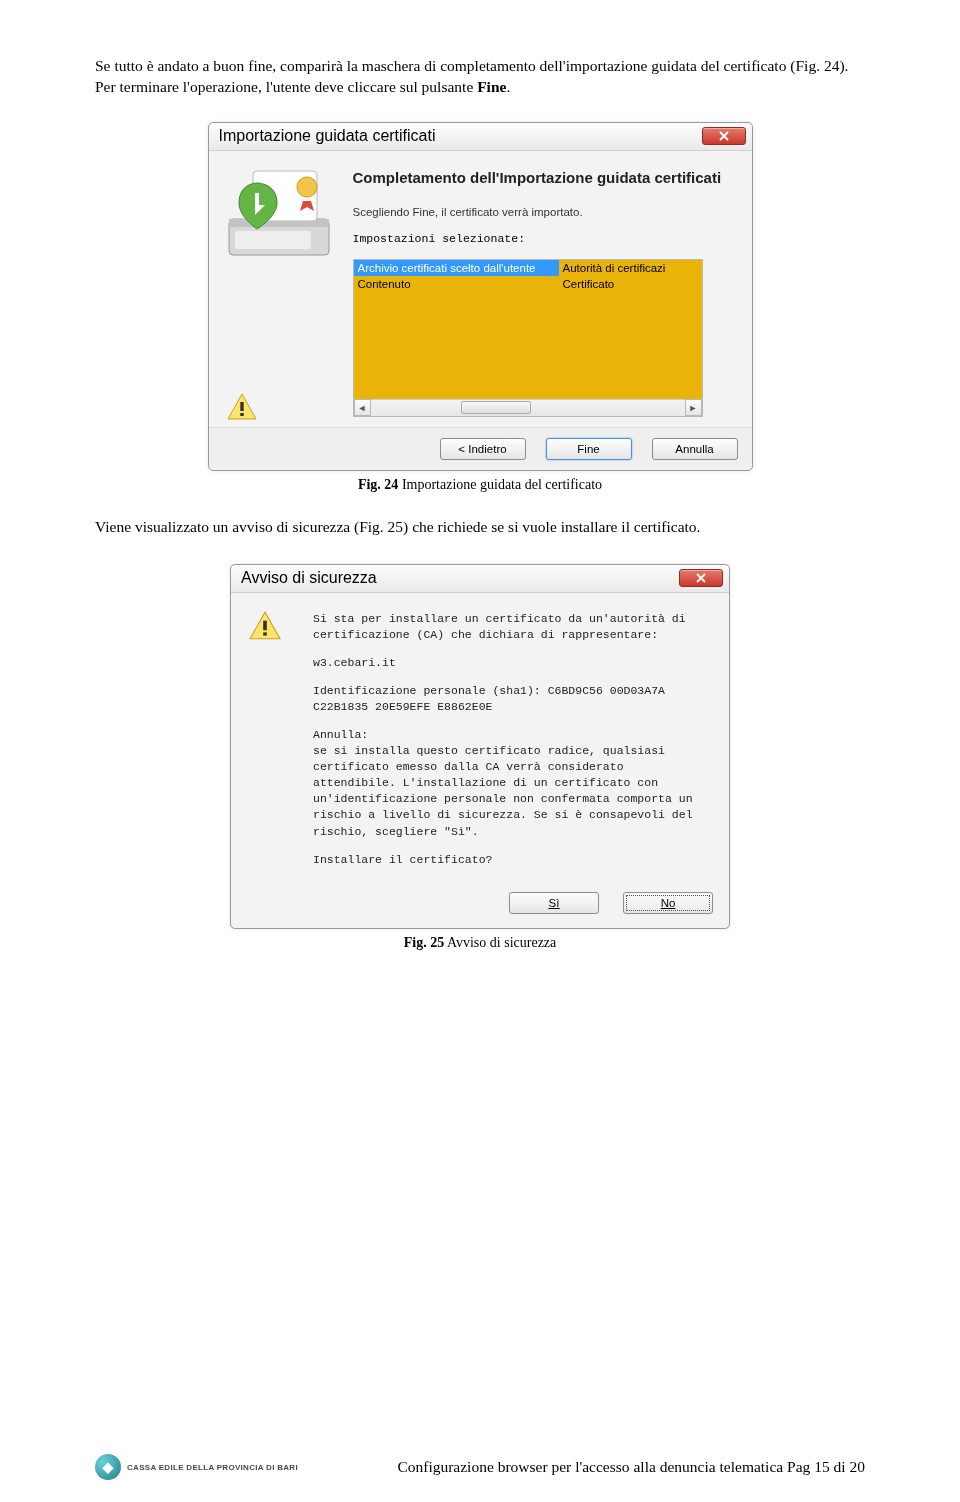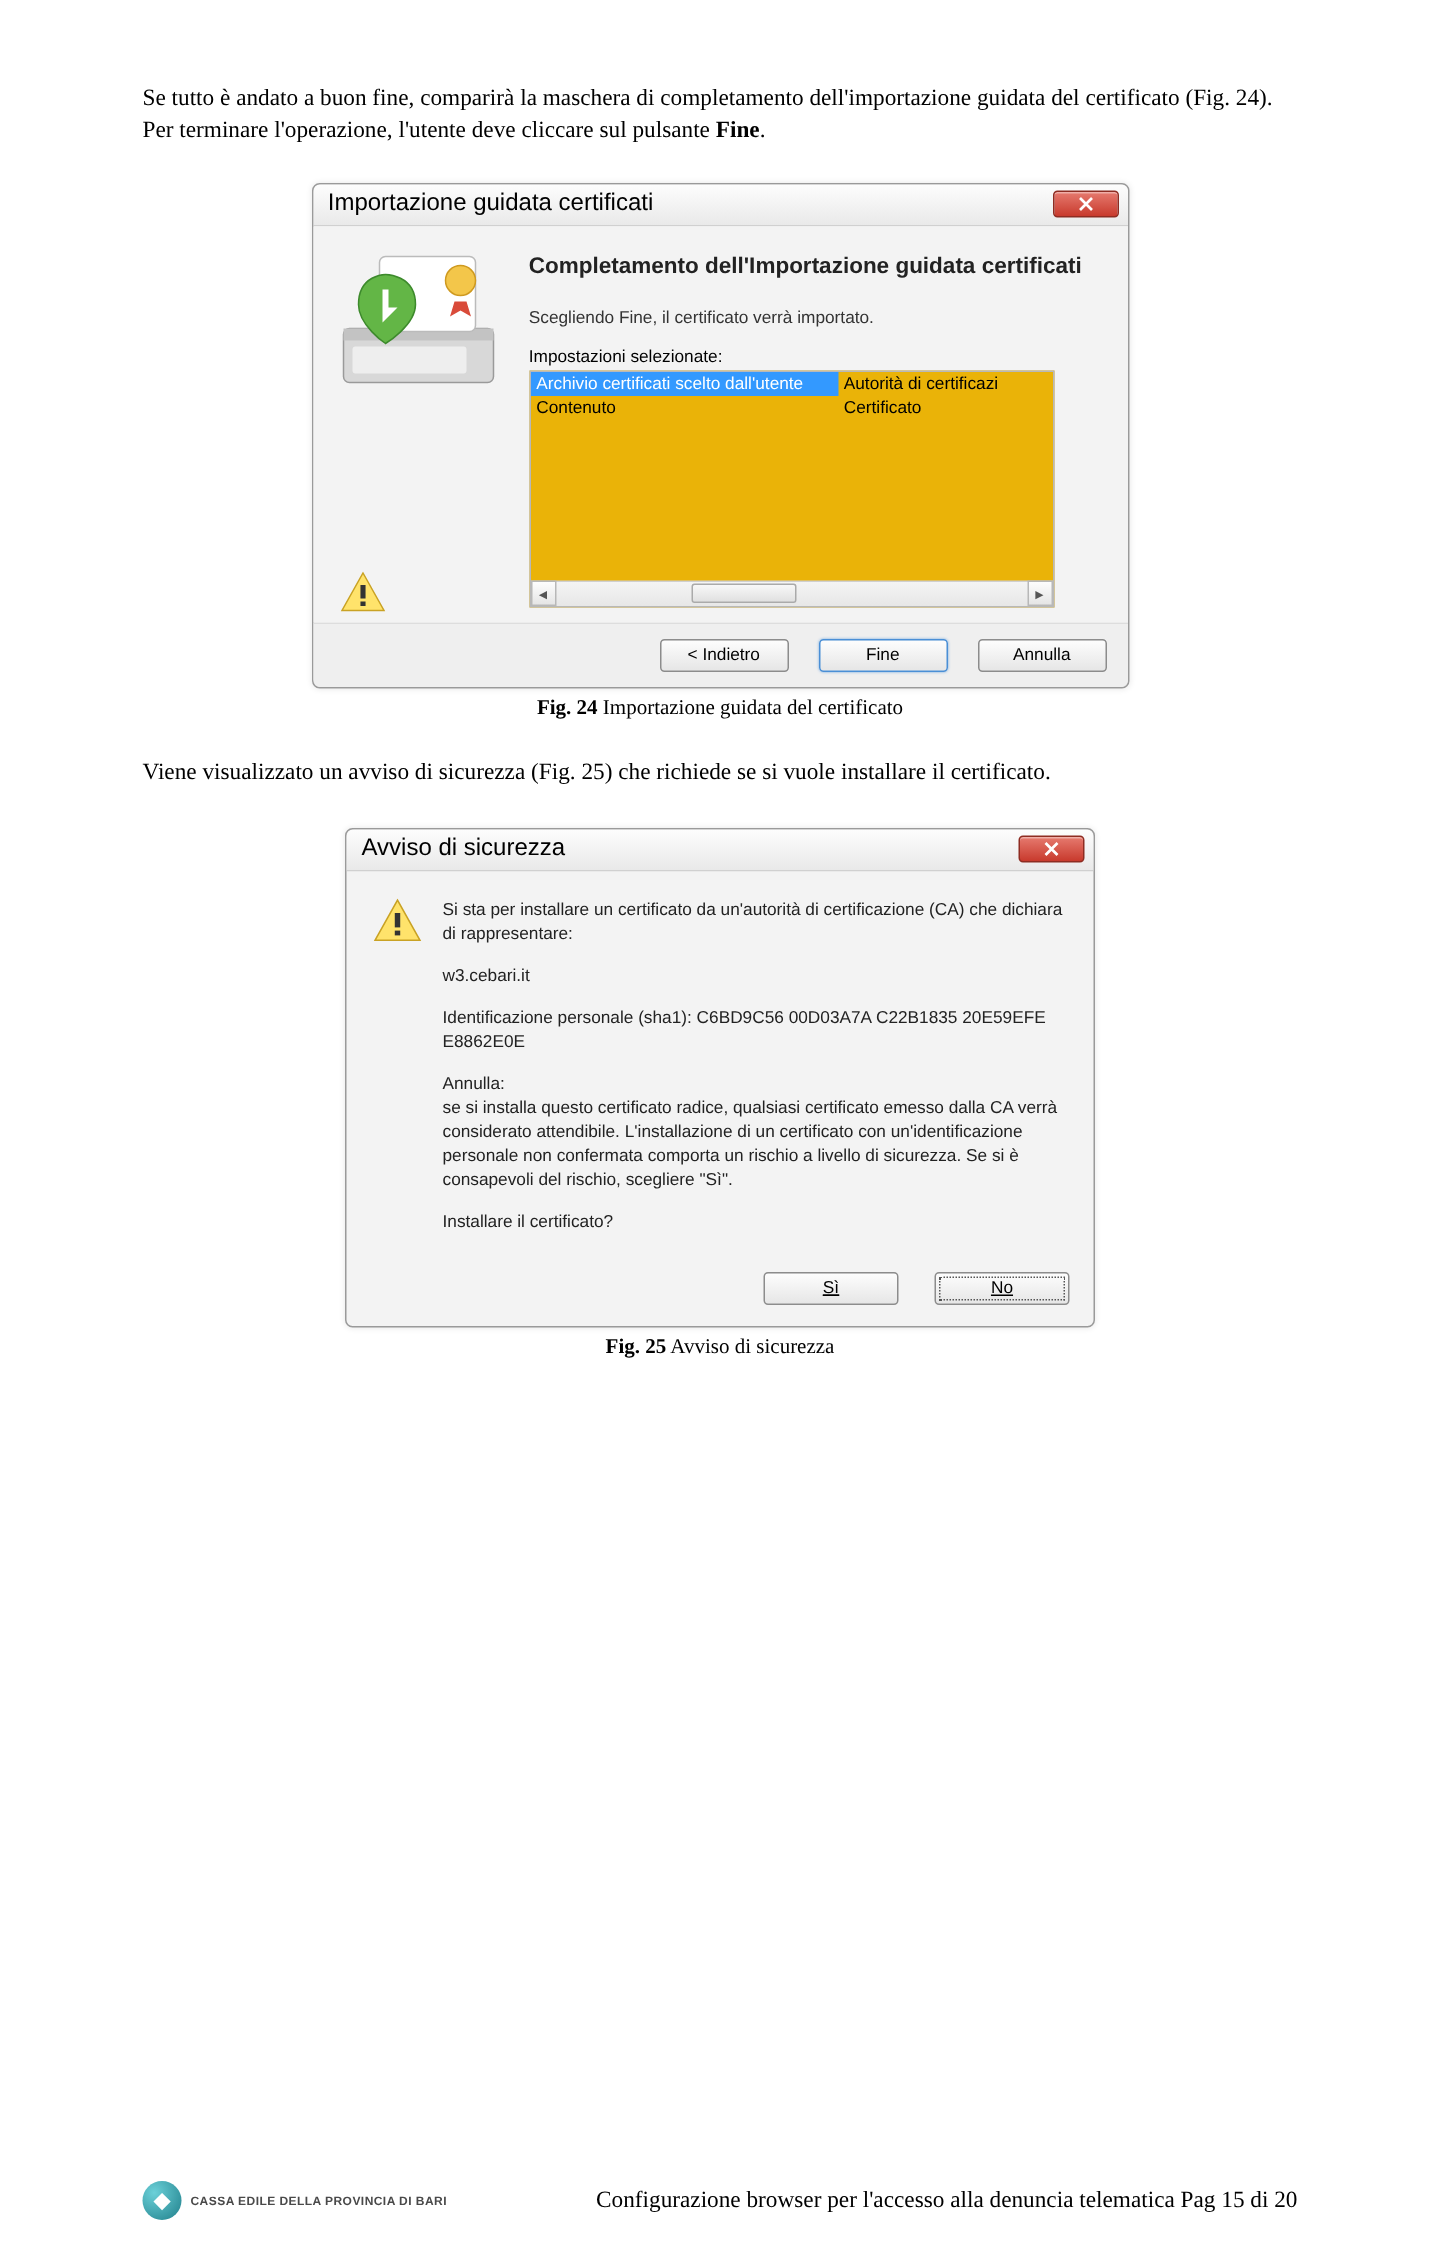--- a/index.html
+++ b/index.html
@@ -58,21 +58,21 @@
   }
   .wizard-icon {
     width: 130px; height:110px;
     position: relative;
     flex-shrink:0;
   }
   .wizard-icon svg { width:100%; height:100%; }
   .wizard-right { flex:1; }
   .wizard-head { font-size: 15px; font-weight: bold; color:#222; line-height:1.25; margin-top:10px; }
   .wizard-sub { font-size:11.5px; margin-top:18px; color:#333; }
-  .wizard-lbl { font-size:11.5px; margin-top:14px; margin-bottom:3px; }
+  .wizard-lbl { font-size:11.5px; margin-top:14px; margin-bottom:14px;font-family:Liberation Mono, monospace; }
   .settings-box {
     border:1px solid #b8b8b8;
     background:#eab308;
     height: 158px;
     width: 350px;
     position: relative;
   }
   .settings-row { display:flex; font-size:11.5px; }
   .settings-row .c1 { width:205px; padding:2px 4px; }
   .settings-row .c2 { flex:1; padding:2px 4px; white-space:nowrap; overflow:hidden; }
@@ -116,21 +116,22 @@
     width: 500px;
     background: #f3f3f3;
     border: 1px solid #9a9a9a;
     border-radius: 5px;
     font-family: "Segoe UI", Tahoma, sans-serif;
     box-shadow: 0 0 4px rgba(0,0,0,0.1);
   }
   .dialog2-body {
     display:flex;
     padding: 18px 18px 6px 18px;
-    gap: 14px;
+    gap: 32px;
+    font-family: Liberation Mono, monospace;
   }
   .warn-icon { flex-shrink:0; }
   .dialog2-text { font-size:11.5px; line-height:1.4; flex:1; color:#222; }
   .dialog2-text p { margin-bottom:12px; }
   .dialog2-btns {
     display:flex; justify-content:flex-end; gap:24px;
     padding: 6px 16px 14px 16px;
   }
   .win-btn.dotted { outline: 1px dotted #555; outline-offset:-4px; }
 

